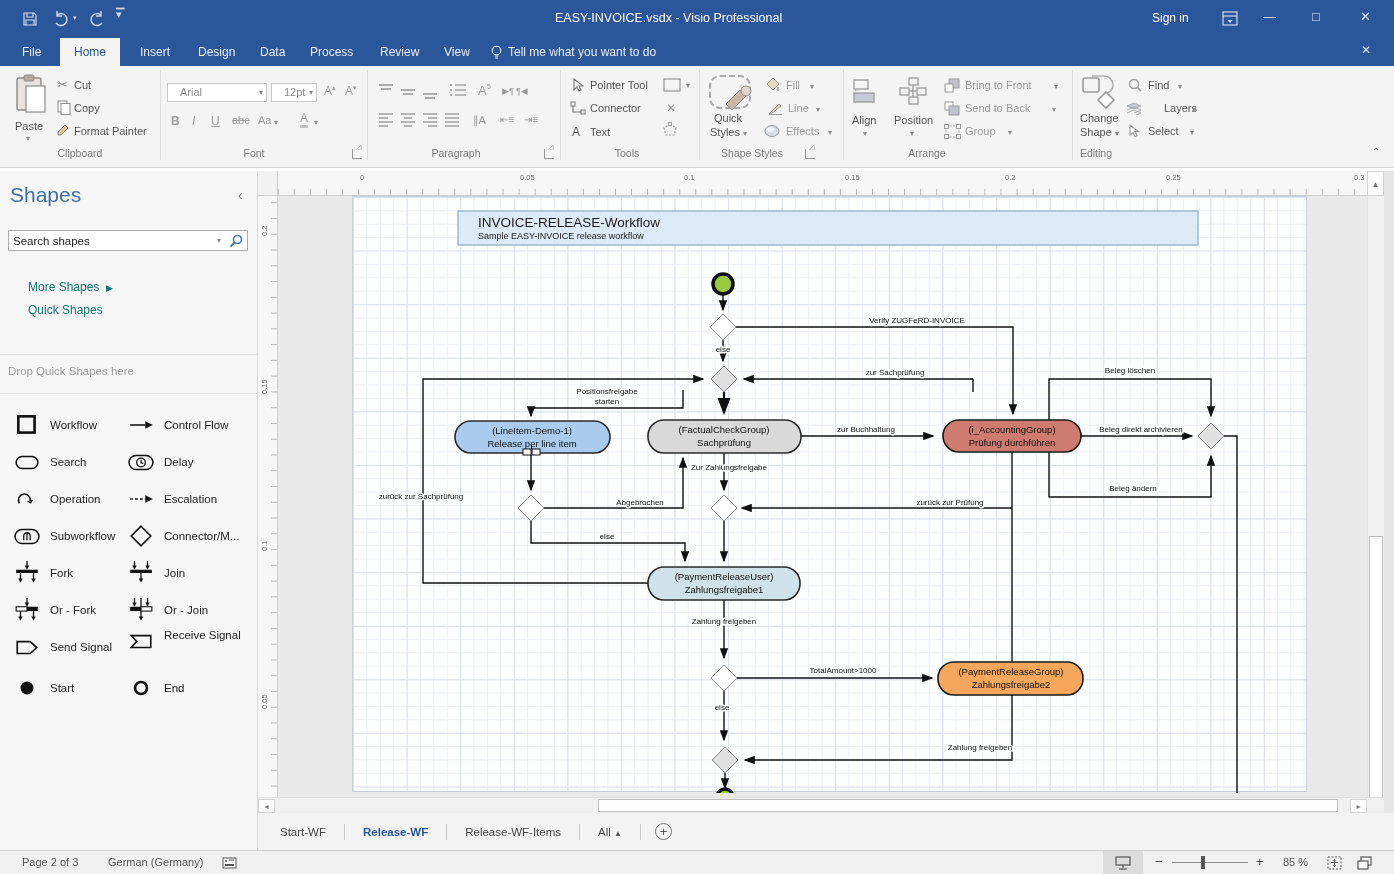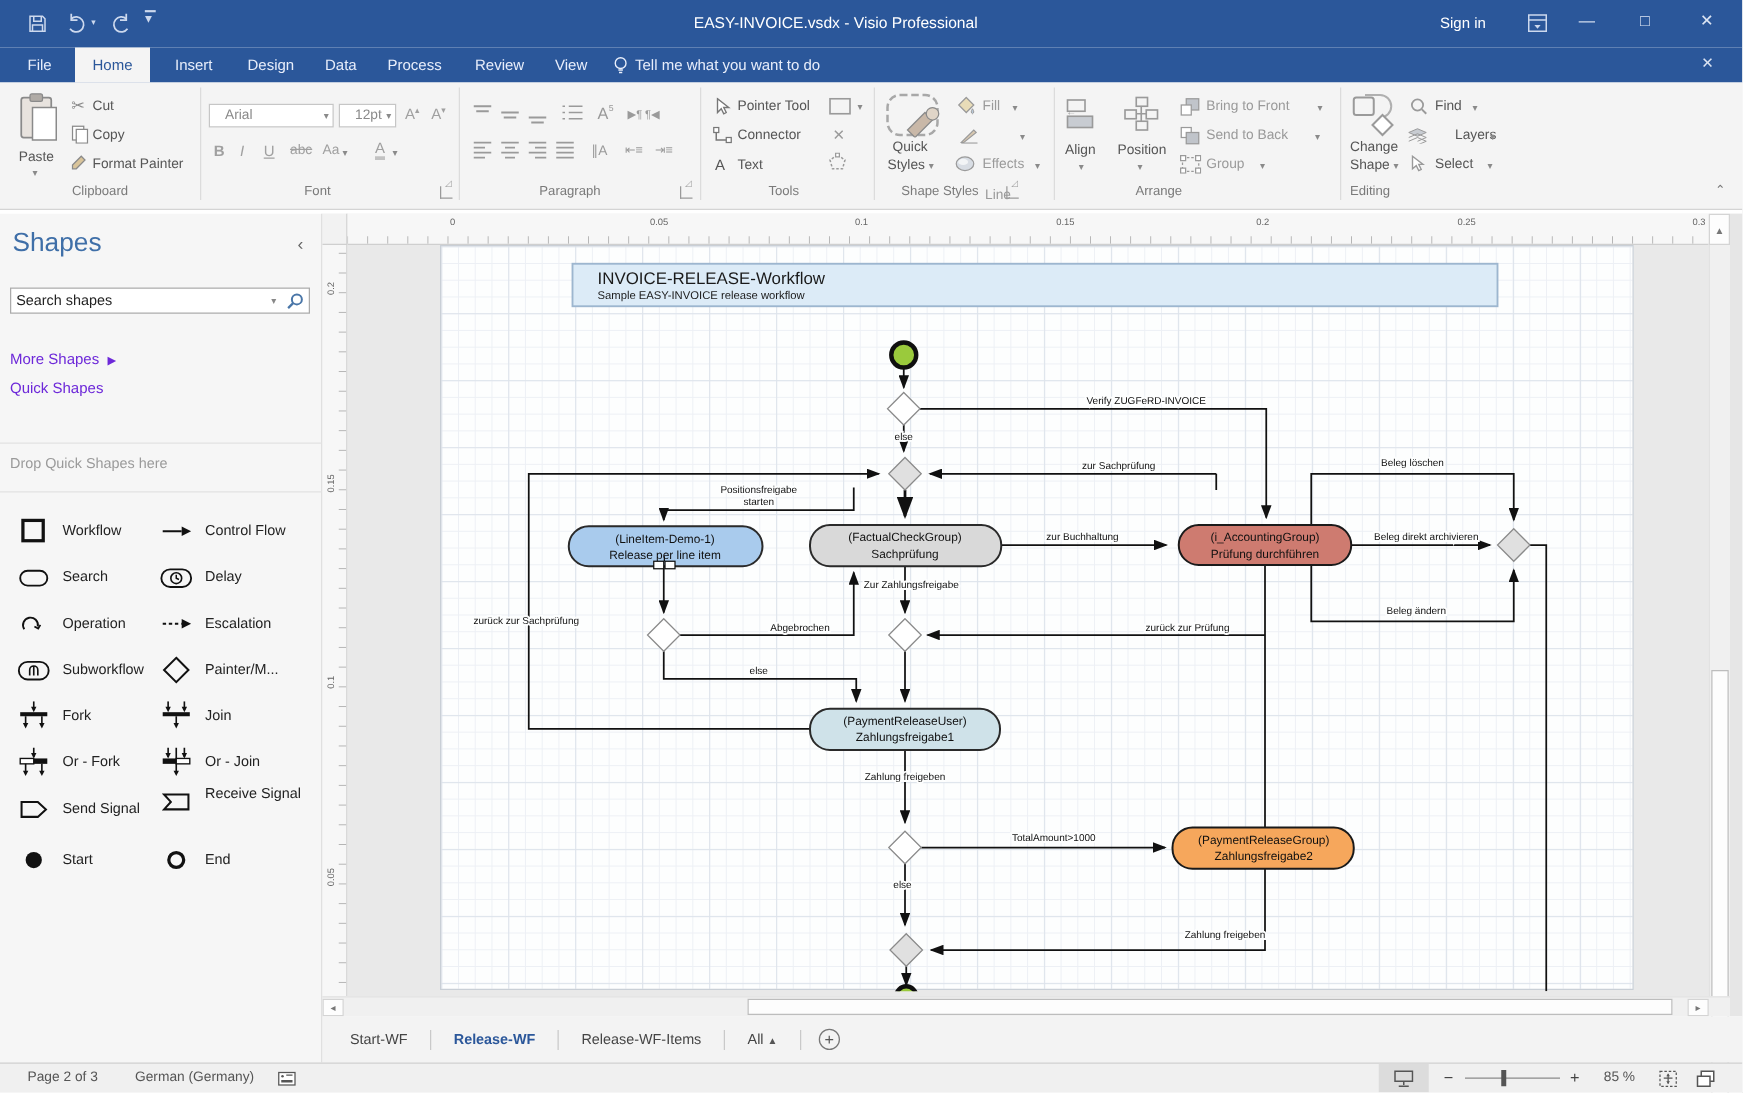--- a/index.html
+++ b/index.html
@@ -31,21 +31,21 @@
   .fbtn { position:absolute; font-size:12px; color:#a0a0a0; }
   .launcher { position:absolute; width:10px; height:10px; border-left:1px solid #9a9a9a; border-bottom:1px solid #9a9a9a; }
   .launcher:after { content:"◿"; position:absolute; left:3px; top:-6px; font-size:7px; color:#9a9a9a; }
 
   
   #panel { left:0; top:171px; width:258px; height:679px; background:#f6f6f6; border-right:1px solid #d9d9d9; }
   .panel-title { color:#3f6fa8; font-size:21px; font-weight:400; }
   .search-box { position:absolute; left:8px; top:59px; width:240px; height:21px; background:#fff; border:1px solid #ababab; }
   .search-box input { position:absolute; left:4px; top:1px; width:190px; height:17px; border:0; outline:0; font-size:11.5px; font-family:"Liberation Sans",sans-serif; color:#222; background:transparent; }
   .search-box input::placeholder { color:#222; opacity:1; }
-  .plink { position:absolute; font-size:12px; color:#6d28d9; }
+  .plink { position:absolute; font-size:12px; color:#0f766e;margin-left:20px; }
   .stencil-active { position:absolute; left:0px; top:151px; width:251px; height:21px; background:#cdd7ee; font-size:12px; font-weight:bold; color:#1a1a1a; line-height:21px; padding-left:8px; }
   .drop-hint { position:absolute; left:8px; top:194px; font-size:11.5px; color:#9a9a9a; }
   .stencil-item { position:absolute; height:34px; }
   .stencil-item .sicon { position:absolute; left:0; top:2px; }
   .stencil-item .slab { position:absolute; left:36px; top:8px; font-size:11.5px; color:#222; width:84px; line-height:13px; }
   .pdiv { position:absolute; left:0; width:257px; height:1px; background:#e2e2e2; }
 
   
   #canvasarea { left:258px; top:171px; width:1136px; height:642px; background:#e9e9e9; }
   #hruler { left:20px; top:0; width:1089px; height:25px; border-bottom:1px solid #cfcfcf;
@@ -254,21 +254,21 @@
     <svg class="abs" style="left:766px;top:11px;" width="15" height="15" viewBox="0 0 15 15">
         <path d="M7,1 L13,7 L7,13 L1,7 z" fill="#e8dcb8" stroke="#9a9a9a"></path>
         <path d="M12,10 q2,3 0,4 q-2,-1 0,-4" fill="#b8c8d8" stroke="#9a9a9a" stroke-width="0.8"></path>
       </svg>
     <span class="rlabel dim" style="left:786px;top:13px;">Fill</span>
     <span class="abs dd" style="left:810px;top:16px;">▾</span>
     <svg class="abs" style="left:768px;top:35px;" width="15" height="14" viewBox="0 0 15 14">
         <path d="M1,13 L11,3 L13,5 L3,13 z" fill="#d8c8b0" stroke="#9a9a9a" stroke-width="0.9"></path>
         <line x1="1" y1="13.5" x2="14" y2="13.5" stroke="#9a9a9a"></line>
       </svg>
-    <span class="rlabel dim" style="left:788px;top:36px;margin-top:48px;">Line</span>
+    <span class="rlabel dim" style="left:788px;top:36px;">Line</span>
     <span class="abs dd" style="left:816px;top:39px;">▾</span>
     <svg class="abs" style="left:764px;top:58px;" width="17" height="14" viewBox="0 0 17 14">
         <ellipse cx="8" cy="7" rx="7" ry="5.5" fill="#d8dde4" stroke="#9a9a9a"></ellipse>
         <ellipse cx="6.5" cy="5.5" rx="4" ry="2.5" fill="#f2f4f6"></ellipse>
       </svg>
     <span class="rlabel dim" style="left:786px;top:59px;">Effects</span>
     <span class="abs dd" style="left:828px;top:62px;">▾</span>
     <div class="grp-sep" style="left:843px;"></div>
 
     <svg class="abs" style="left:852px;top:12px;" width="28" height="28" viewBox="0 0 28 28">
@@ -415,21 +415,21 @@
           <rect x="1" y="5" width="22" height="13" rx="6.5" fill="none" stroke="#111" stroke-width="1.4"></rect>
           <path d="M9,15 v-4 a3,3 0 0 1 6,0 v4" fill="none" stroke="#111" stroke-width="1.2"></path>
           <line x1="12" y1="8" x2="12" y2="15" stroke="#111" stroke-width="1.2"></line>
         </svg>
       <span class="slab">Subworkflow</span>
       </div>
     <div class="stencil-item" style="left:128px;top:351px;width:124px;">
       <svg class="sicon" width="26" height="24" viewBox="0 0 24 22">
           <path d="M12,2 L21,11 L12,20 L3,11 z" fill="none" stroke="#111" stroke-width="1.5"></path>
         </svg>
-      <span class="slab">Painter/M...</span>
+      <span class="slab">Connector/M...</span>
       </div>
     <div class="stencil-item" style="left:14px;top:388px;width:112px;">
       <svg class="sicon" width="26" height="24" viewBox="0 0 24 22">
           <line x1="12" y1="0" x2="12" y2="6" stroke="#111" stroke-width="1.2"></line>
           <path d="M10,4 L12,8 L14,4 z" fill="#111"></path>
           <rect x="2" y="8" width="20" height="3" fill="#111"></rect>
           <line x1="6" y1="11" x2="6" y2="18" stroke="#111" stroke-width="1.2"></line>
           <path d="M4,16 L6,20 L8,16 z" fill="#111"></path>
           <line x1="18" y1="11" x2="18" y2="18" stroke="#111" stroke-width="1.2"></line>
           <path d="M16,16 L18,20 L20,16 z" fill="#111"></path>

